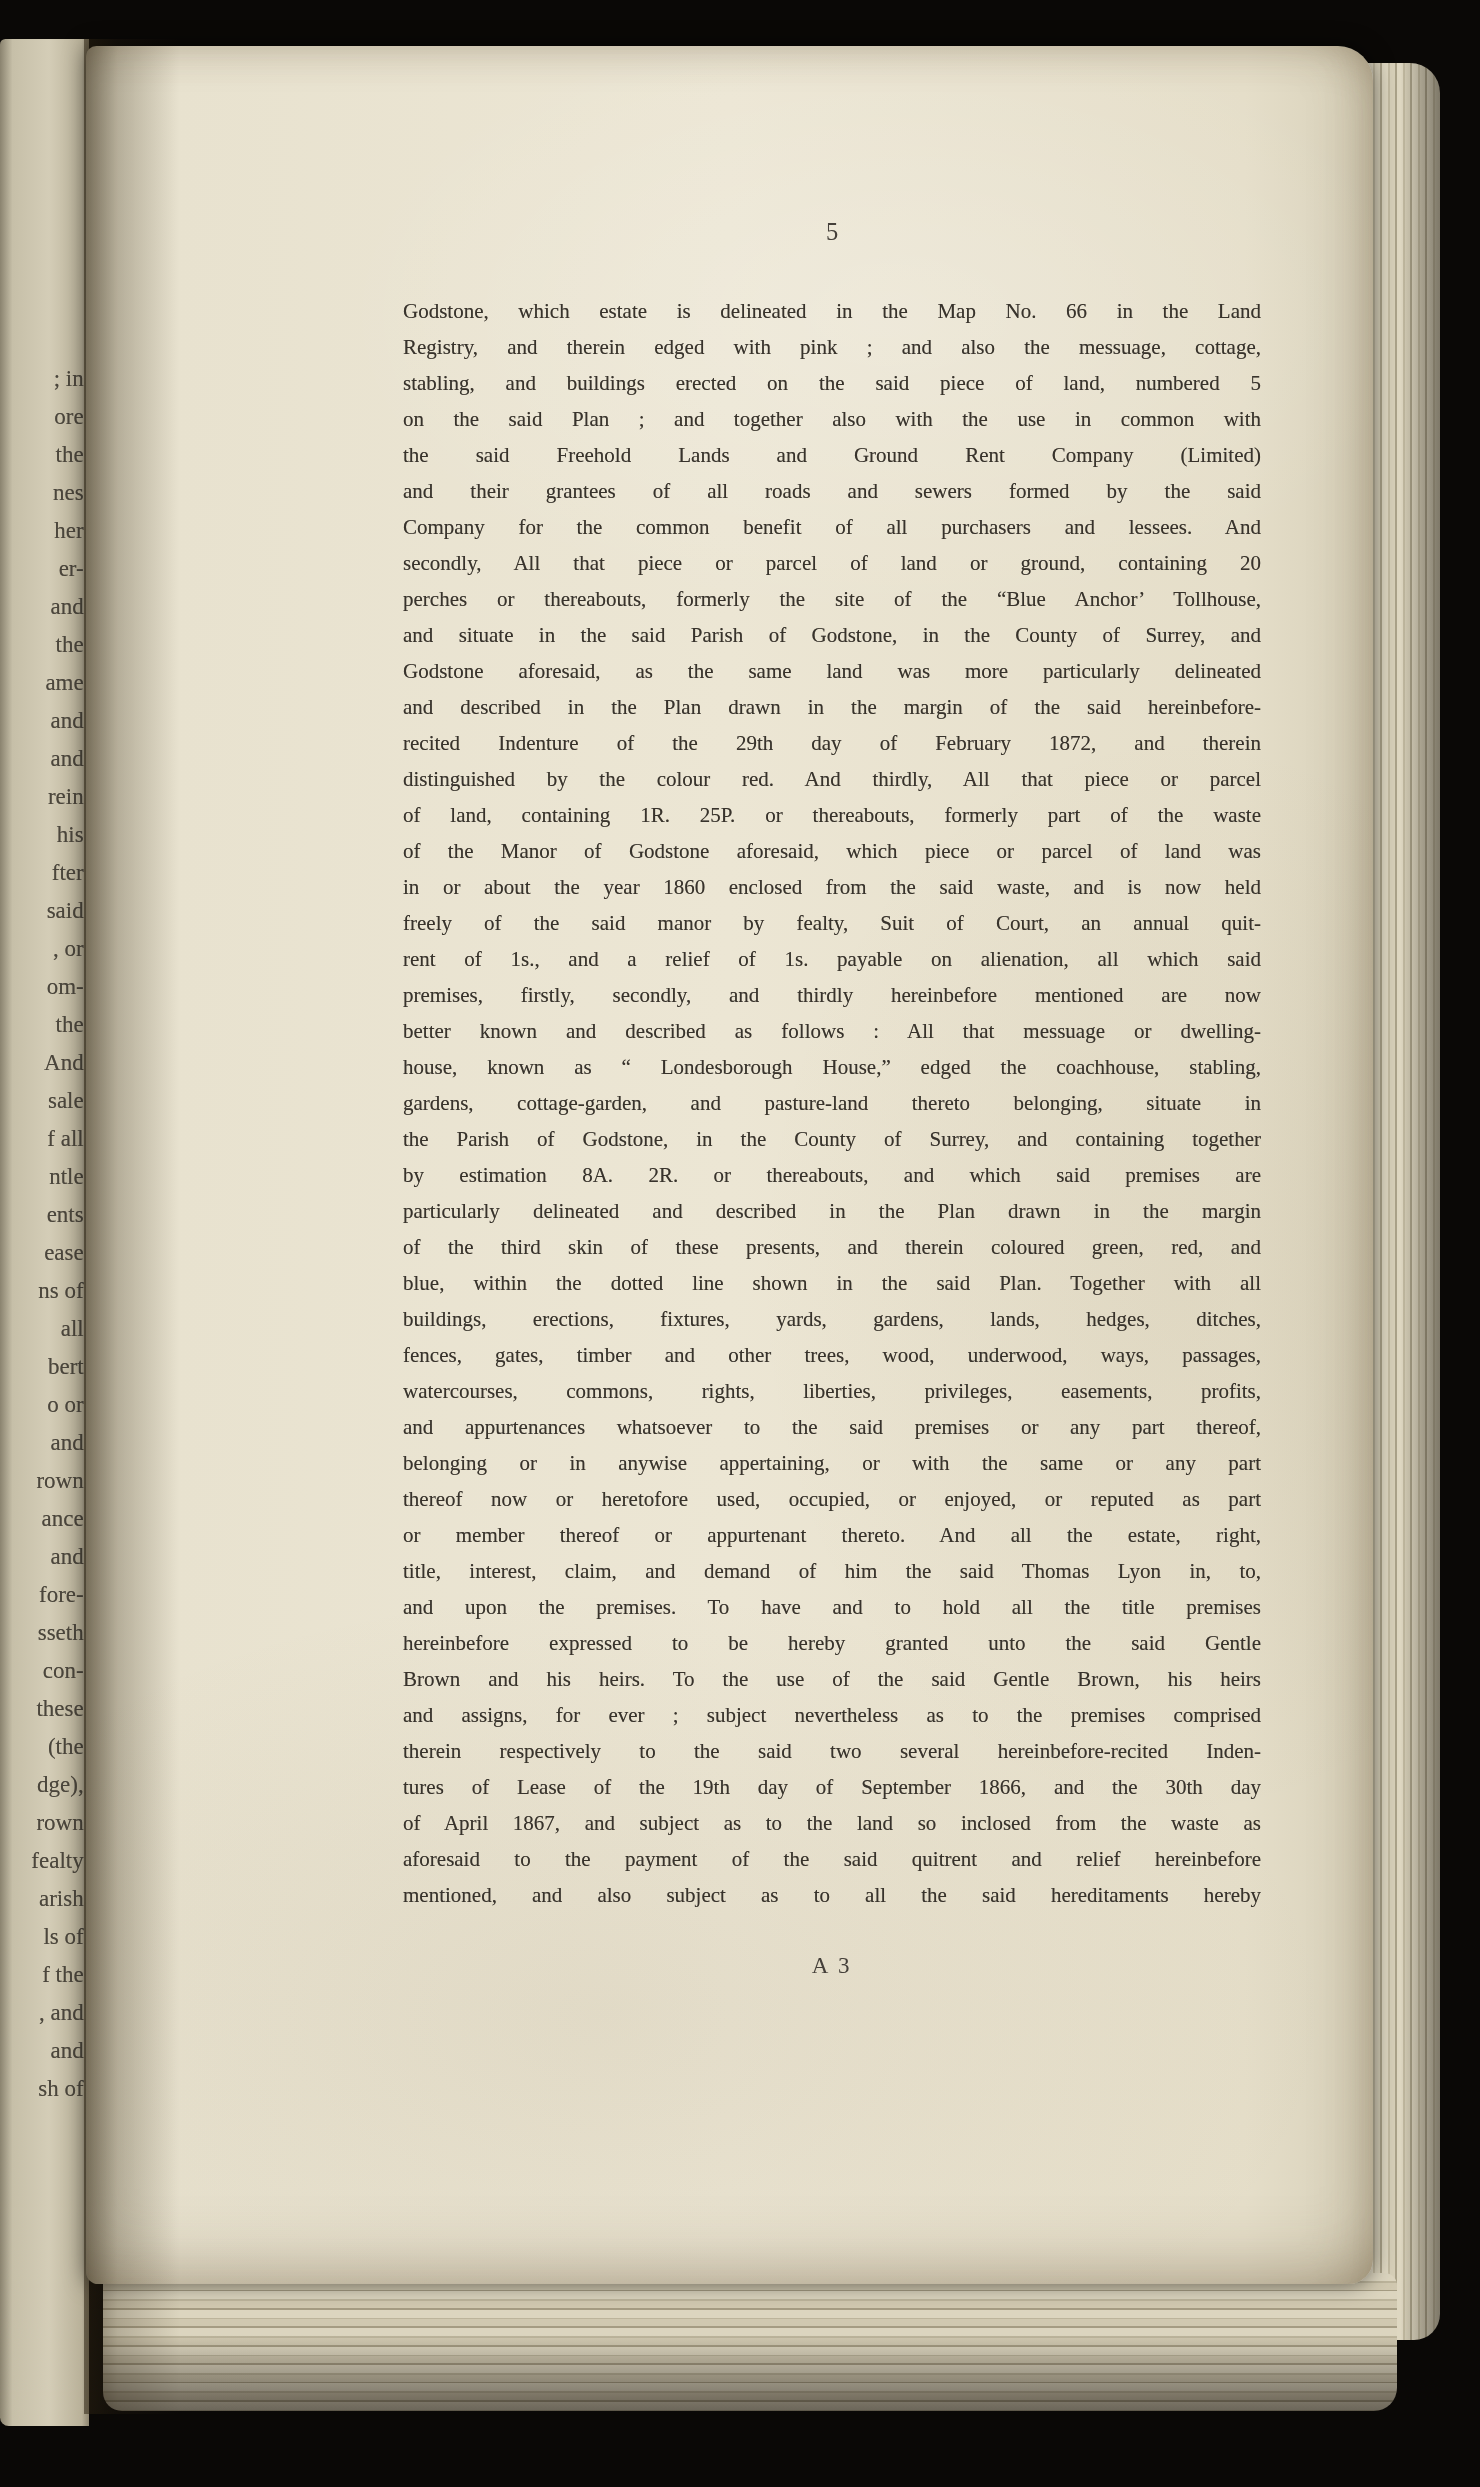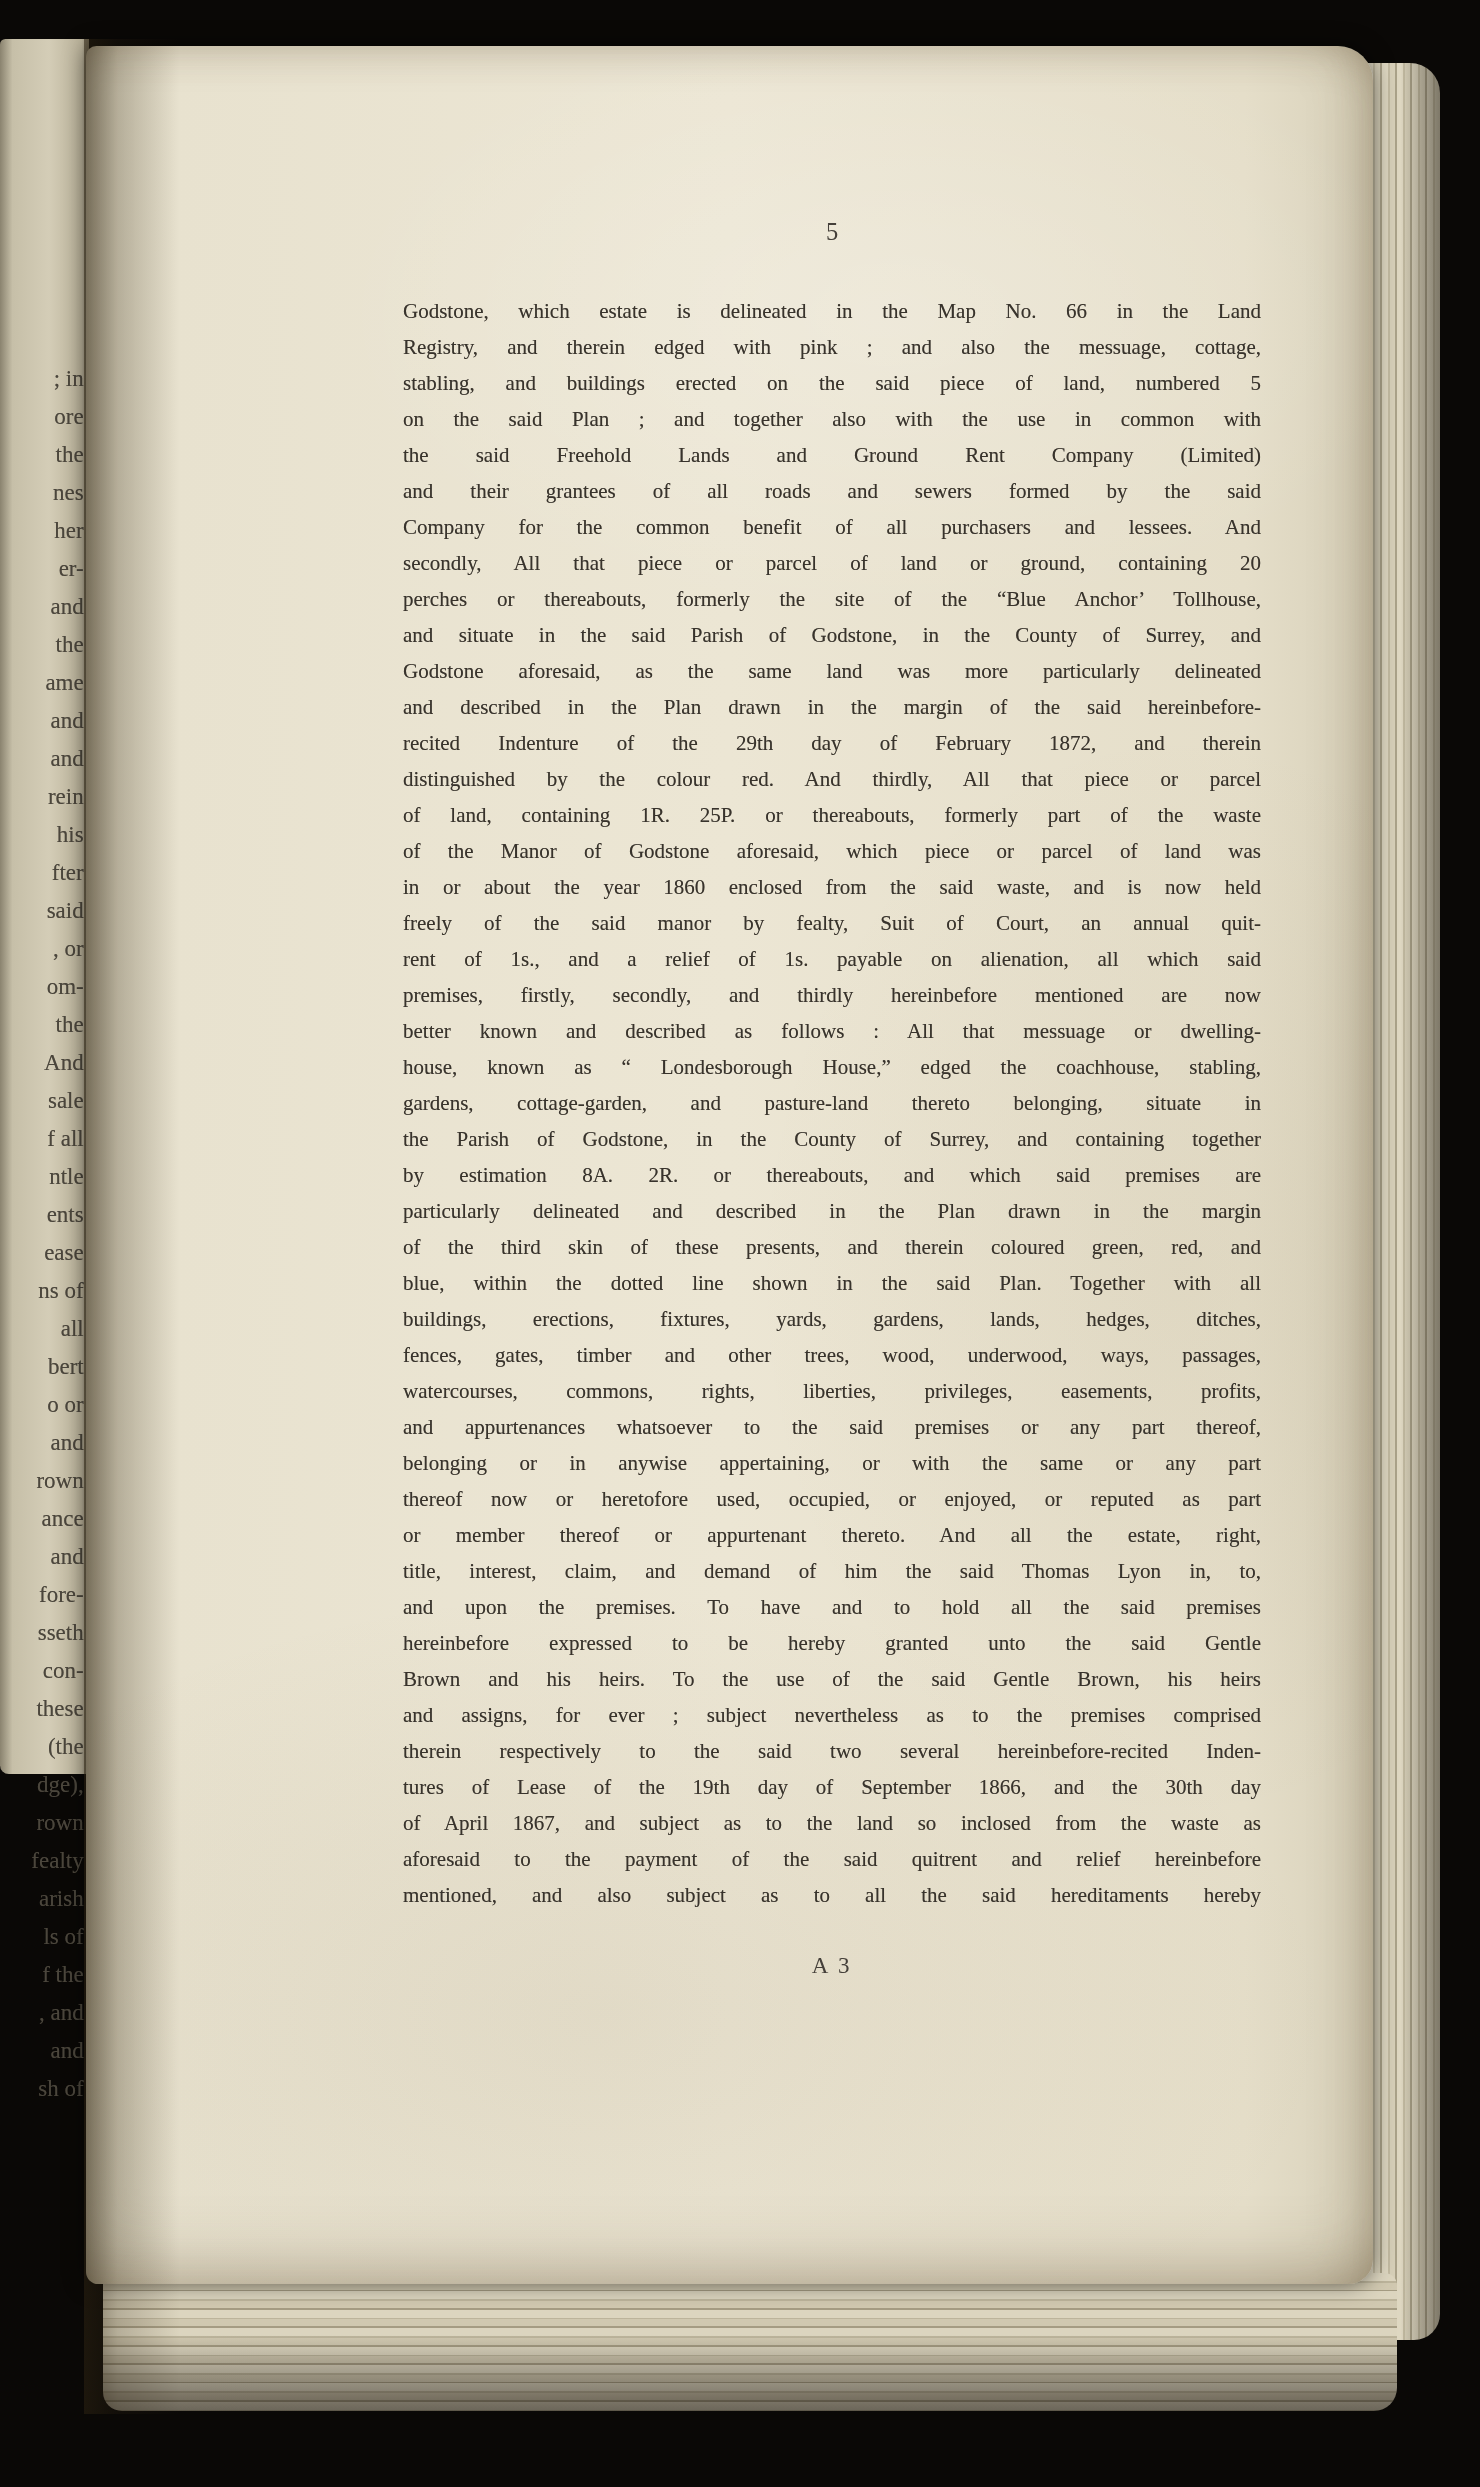--- a/index.html
+++ b/index.html
@@ -13,21 +13,21 @@
     background: #0a0806;
     overflow: hidden;
     font-family: "Liberation Serif", serif;
   }
   .scene { position: absolute; inset: 0; }
 
   
   .prev-page {
     position: absolute;
     left: 0; top: 39px;
-    width: 89px; height: 1735px;
+    width: 89px; height: 2387px;
     background: linear-gradient(to right, #8a836f 0%, #c6bfa8 14%, #d4cdb7 55%, #b9b199 92%, #8d8570 100%);
     border-radius: 5.3px 0 0 8.8px;
     z-index: 0;
   }
   .fragments {
     position: absolute;
     top: 321px; right: 5.3px; left: 0;
     text-align: right;
     font-size: 23px;
     line-height: 38px;
@@ -223,21 +223,21 @@
         <div class="text-line">of the third skin of these presents, and therein coloured green, red, and</div>
         <div class="text-line">blue, within the dotted line shown in the said Plan.  Together with all</div>
         <div class="text-line">buildings, erections, fixtures, yards, gardens, lands, hedges, ditches,</div>
         <div class="text-line">fences, gates, timber and other trees, wood, underwood, ways, passages,</div>
         <div class="text-line">watercourses, commons, rights, liberties, privileges, easements, profits,</div>
         <div class="text-line">and appurtenances whatsoever to the said premises or any part thereof,</div>
         <div class="text-line">belonging or in anywise appertaining, or with the same or any part</div>
         <div class="text-line">thereof now or heretofore used, occupied, or enjoyed, or reputed as part</div>
         <div class="text-line">or member thereof or appurtenant thereto.  And all the estate, right,</div>
         <div class="text-line">title, interest, claim, and demand of him the said Thomas Lyon in, to,</div>
-        <div class="text-line">and upon the premises.  To have and to hold all the said premises</div>
+        <div class="text-line">and upon the premises.  To have and to hold all the title premises</div>
         <div class="text-line">hereinbefore expressed to be hereby granted unto the said Gentle</div>
         <div class="text-line">Brown and his heirs.  To the use of the said Gentle Brown, his heirs</div>
         <div class="text-line">and assigns, for ever ; subject nevertheless as to the premises comprised</div>
         <div class="text-line">therein respectively to the said two several hereinbefore-recited Inden-</div>
         <div class="text-line">tures of Lease of the 19th day of September 1866, and the 30th day</div>
         <div class="text-line">of April 1867, and subject as to the land so inclosed from the waste as</div>
         <div class="text-line">aforesaid to the payment of the said quitrent and relief hereinbefore</div>
         <div class="text-line">mentioned, and also subject as to all the said hereditaments hereby</div>
       </div>
 

